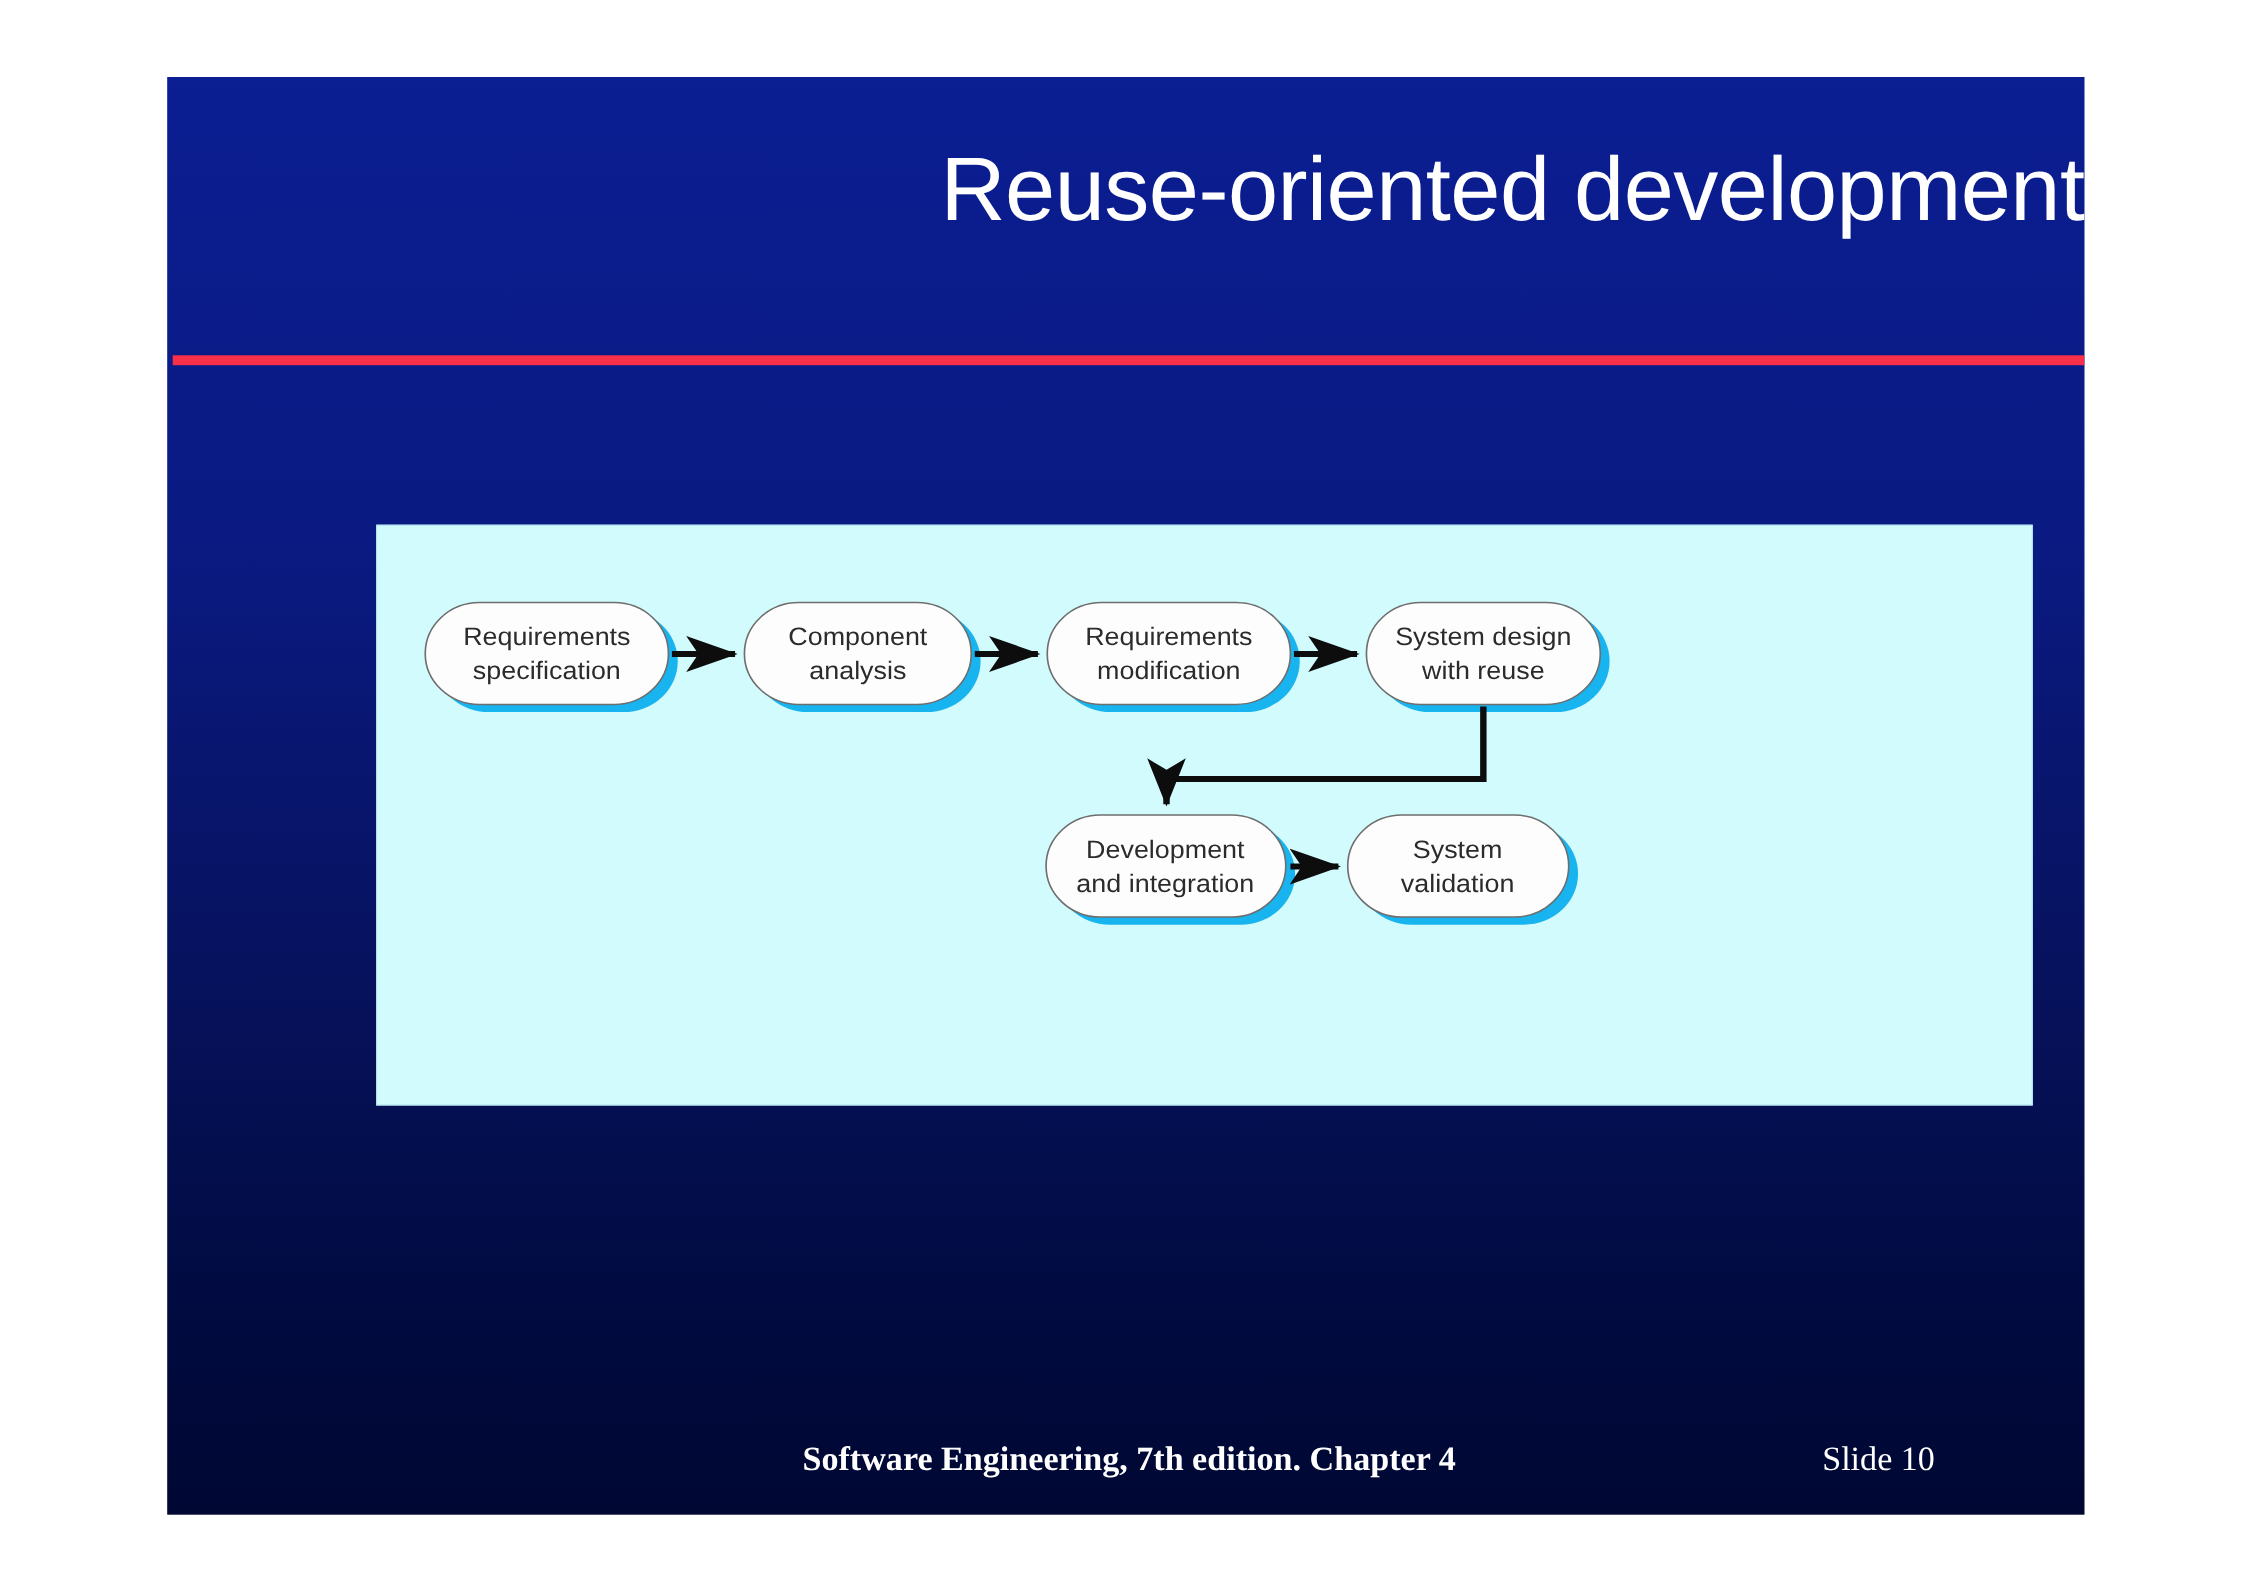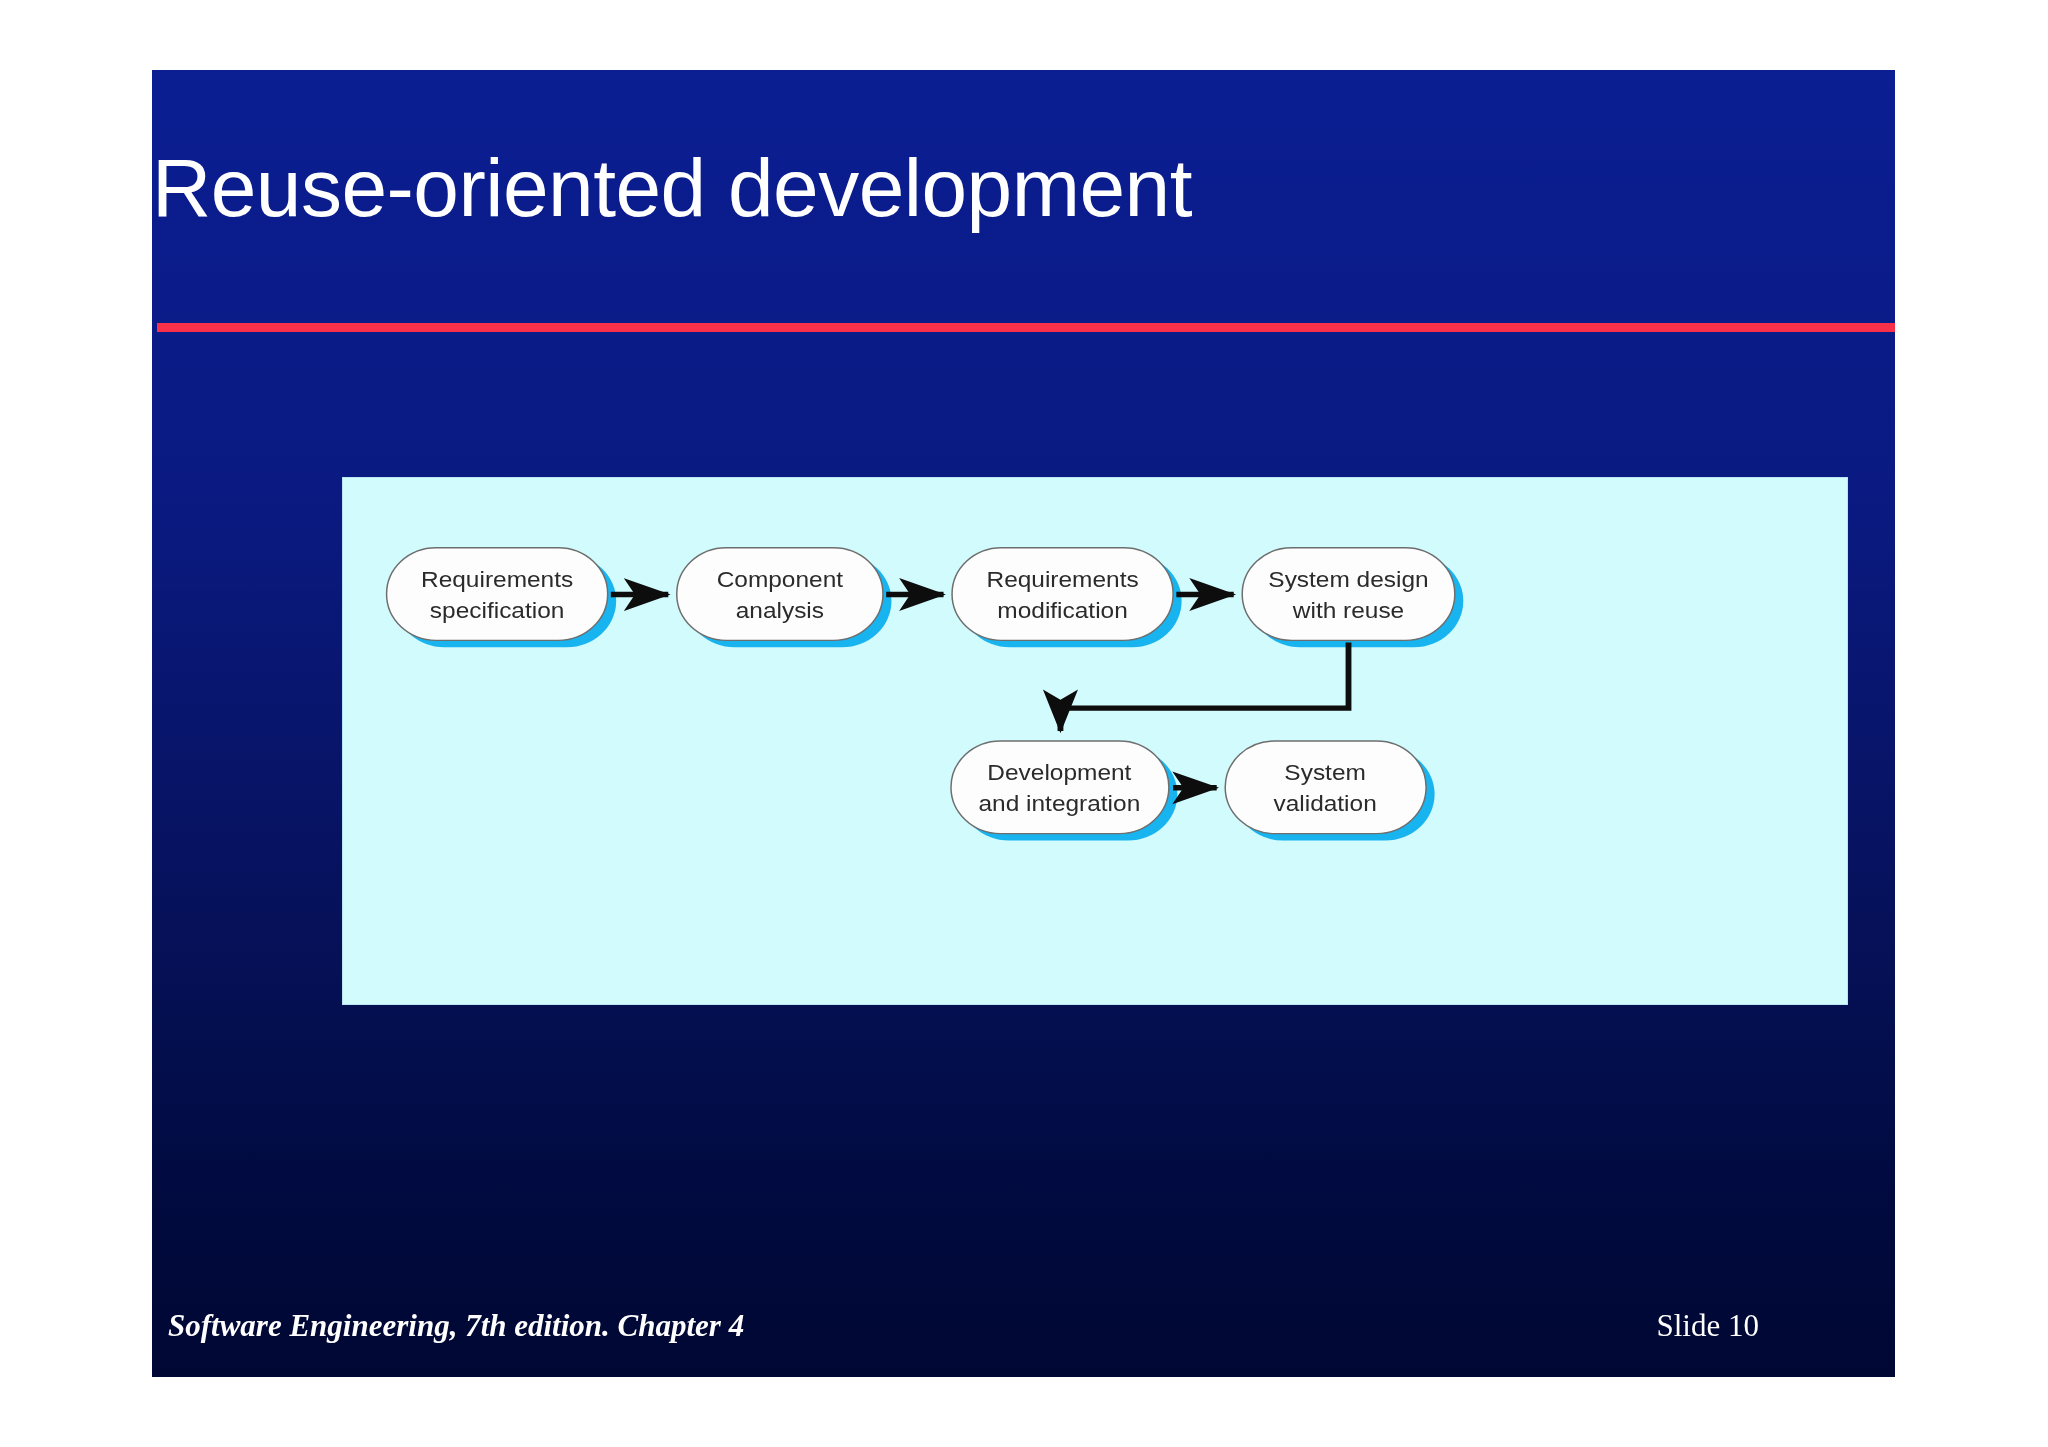--- a/index.html
+++ b/index.html
@@ -22,24 +22,24 @@
     width: 1743px;
     height: 1307px;
     background: linear-gradient(to bottom, #0b1e92 0%, #0a1a82 32%, #061159 66%, #000a3d 88%, #000733 100%);
     overflow: hidden;
   }
 
   
   #title-area {
     position: absolute;
     left: 0;
-    top: 75px;
+    top: 60px;
     width: 100%;
     height: 120px;
-    text-align: left;
+    text-align: right;
   }
   #slide-title {
     display: block;
     color: #ffffff;
     font-family: "Liberation Sans", sans-serif;
     font-size: 82px;
     font-weight: 400;
     letter-spacing: -0.5px;
     line-height: 1.05;
     white-space: nowrap;
@@ -94,23 +94,23 @@
   .footer-text {
     position: absolute;
     color: #ffffff;
     font-family: "Liberation Serif", serif;
     font-size: 31px;
     white-space: nowrap;
     line-height: 46px;
   }
   #footer-copyright { left: 73px; top: 0; font-weight: 400; }
   #footer-center {
-    left: 16px; top: 0; width: 100%;
+    left: 3px; top: 0; width: 100%;
+    text-align: center;
     font-weight: 700;
-    font-style: italic;
   }
   #footer-slide { right: 136px; top: 0; font-weight: 400; }
 </style>
 </head>
 <body>
 
 <div id="slide">
 
   <div id="title-area">
     <span id="slide-title">Reuse-oriented development</span>

